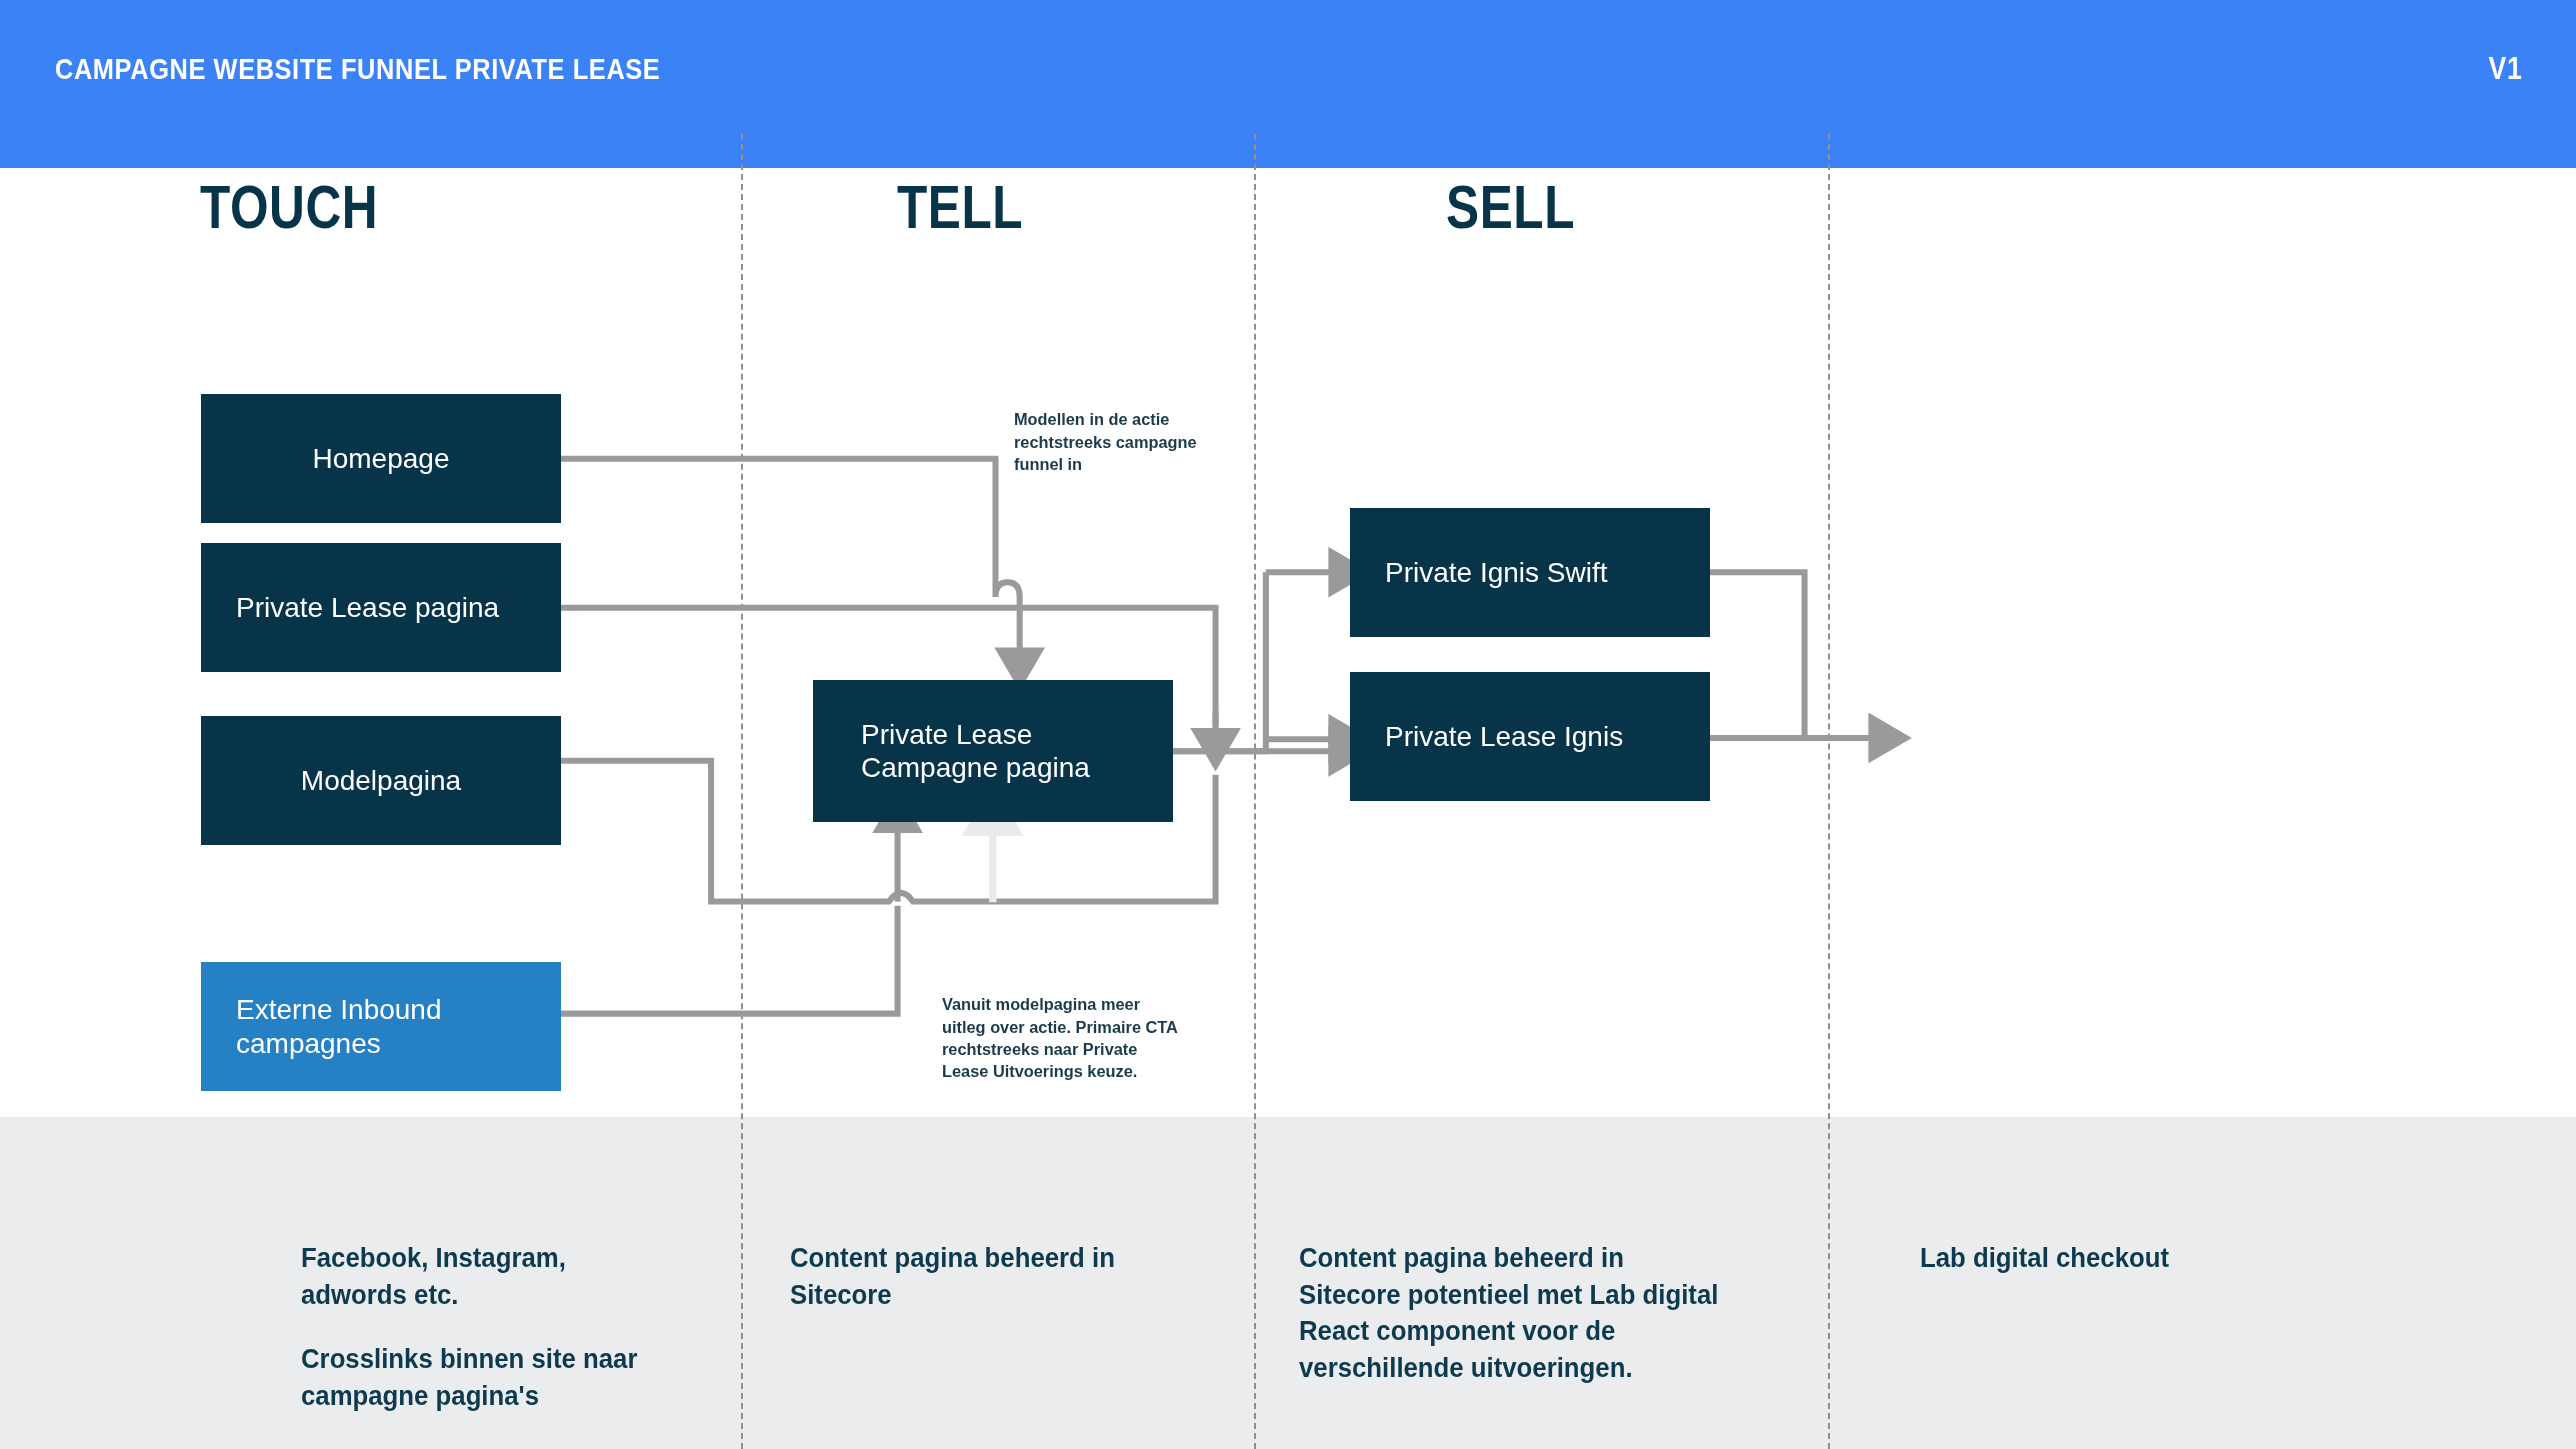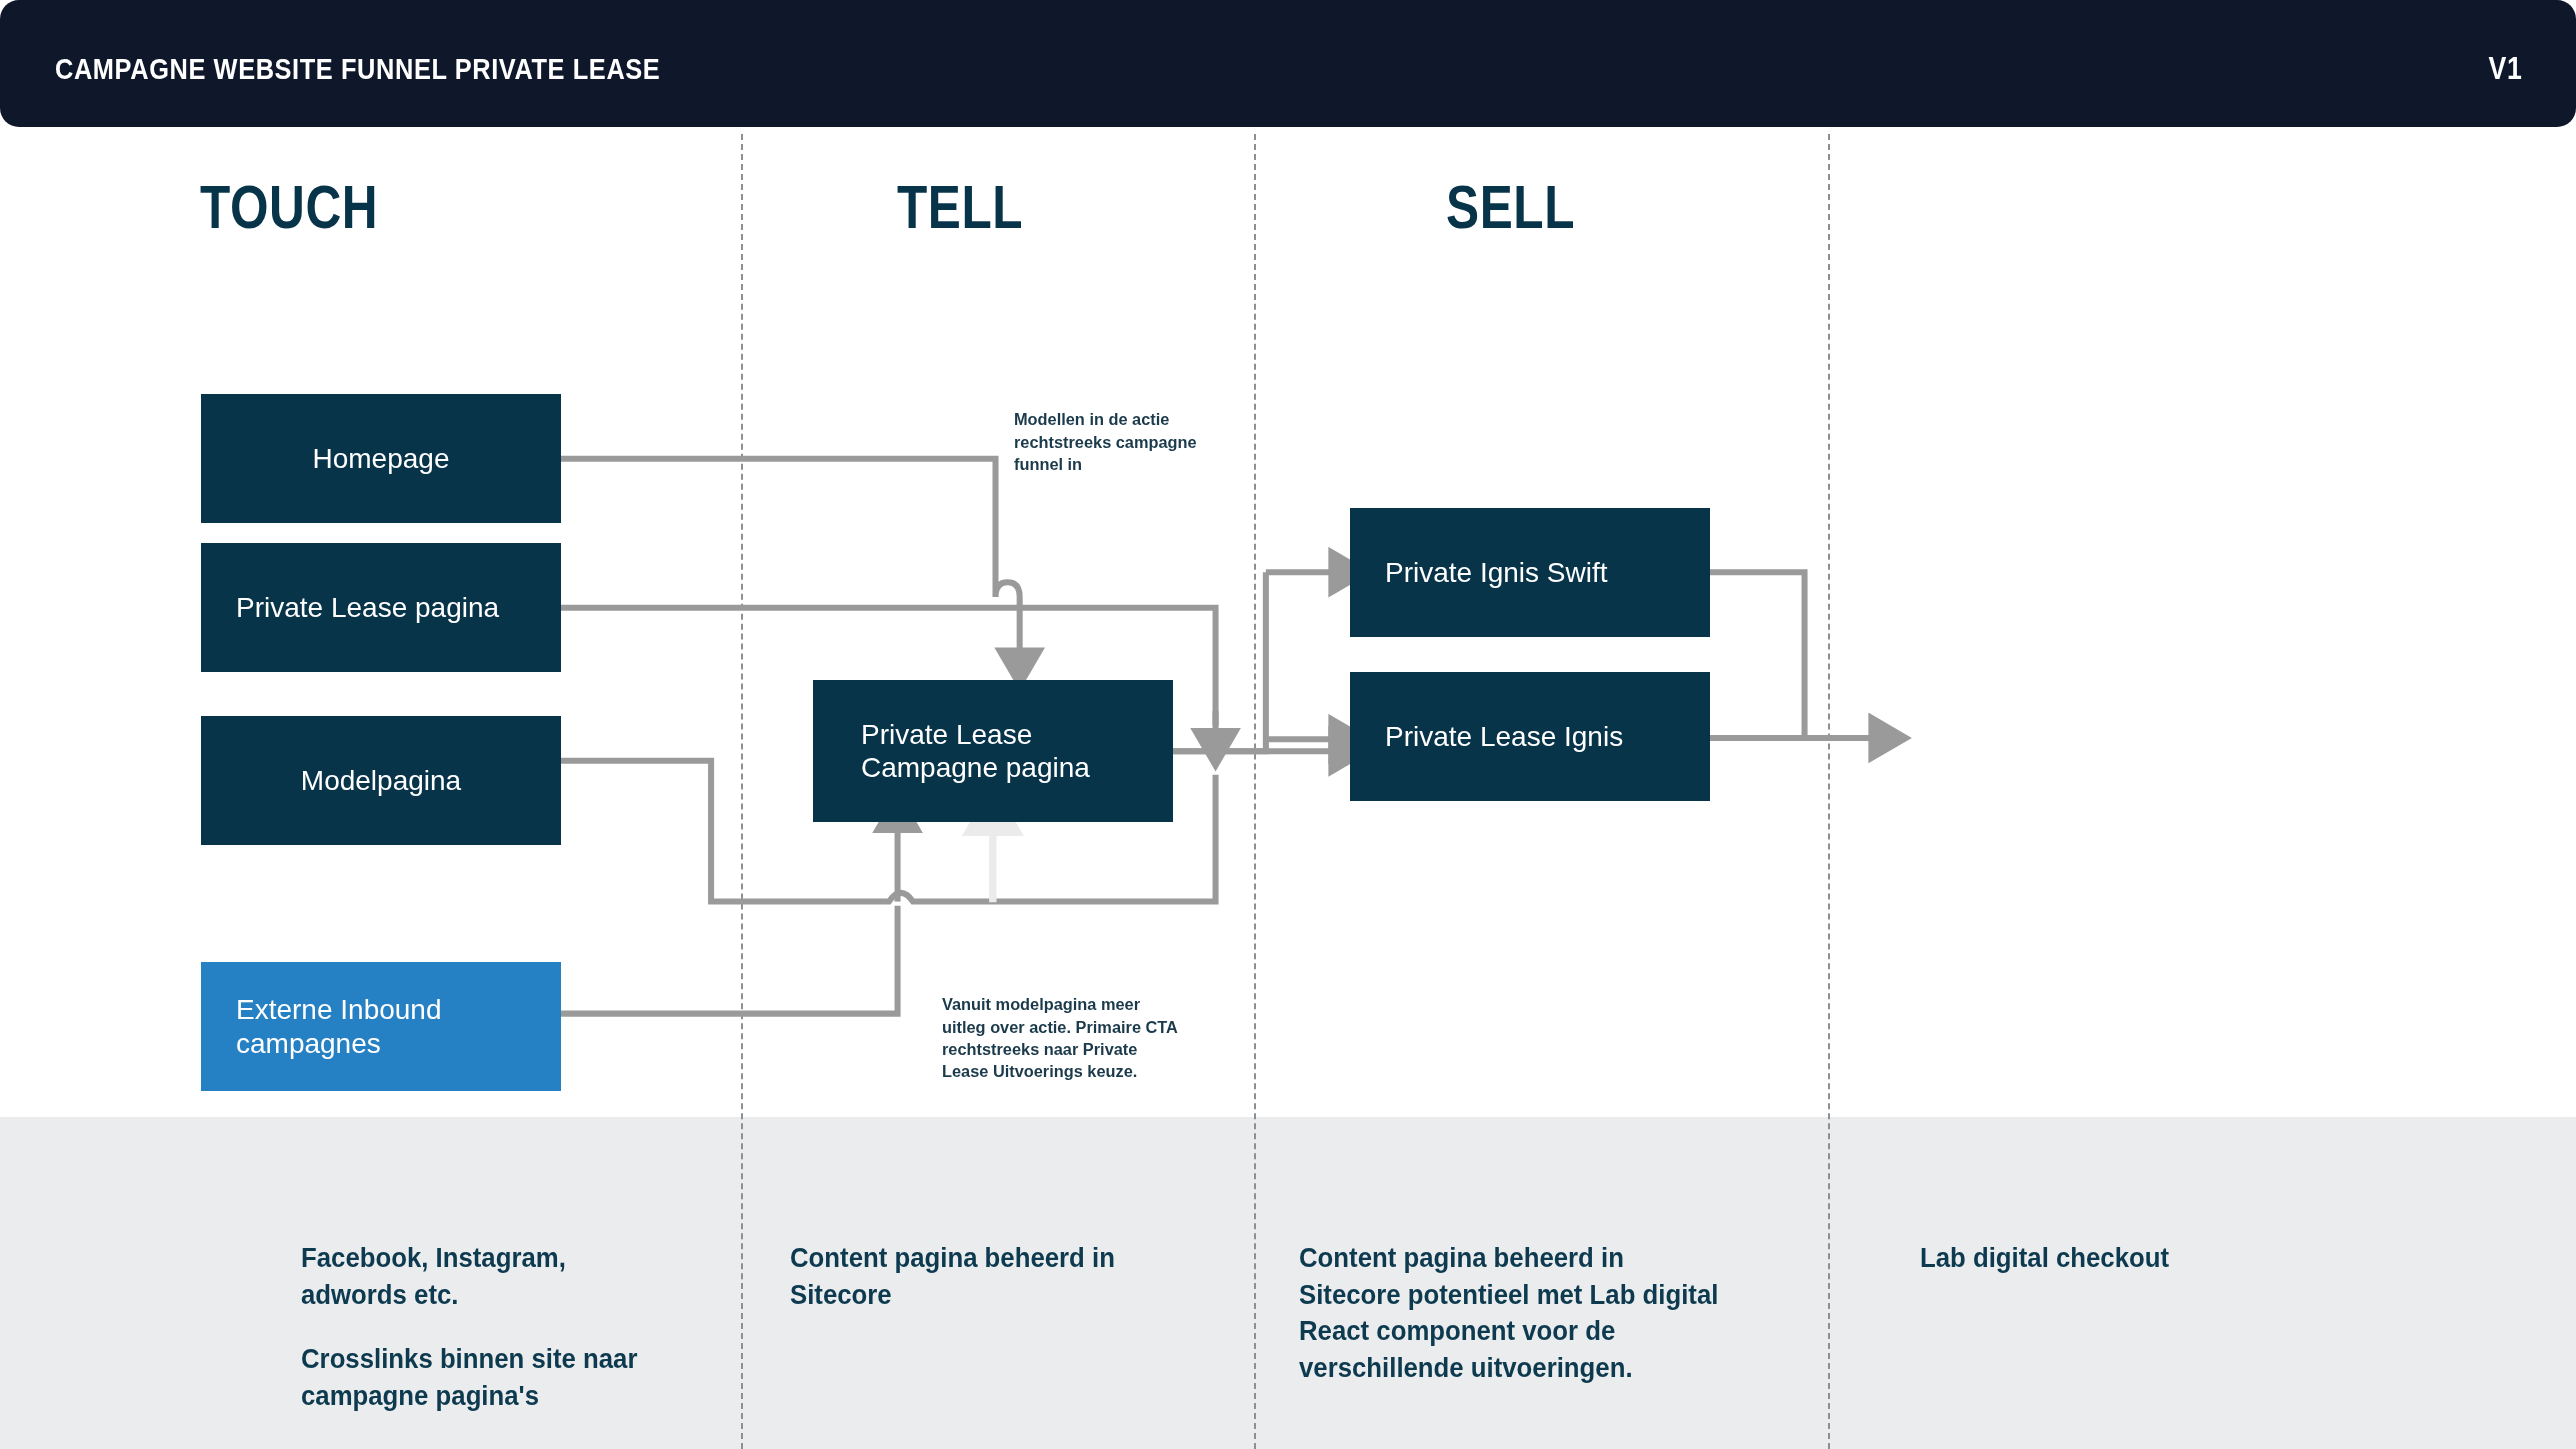--- a/index.html
+++ b/index.html
@@ -7,23 +7,22 @@
     width:2576px;height:1449px;
     background:#ffffff;
     font-family:"Liberation Sans",sans-serif;
     overflow:hidden;
     position:relative;
   }
   #stage{position:absolute;left:0;top:0;width:2576px;height:1449px;}
 
   
   .header{
-    position:absolute;left:0;top:0;width:2576px;height:127px;
-    background:#0f172a;
-    border-radius:19px;
+    position:absolute;left:0;top:0;width:2576px;height:168px;
+    background:#3b82f6;
   }
   .header-title{
     position:absolute;left:55px;top:52px;
     color:#ffffff;
     font-family:"Liberation Sans Narrow","Liberation Sans",sans-serif;
     font-size:29.5px;font-weight:bold;letter-spacing:0.7px;
     transform:scaleX(.86);transform-origin:left center;
     white-space:nowrap;
   }
   .header-version{

